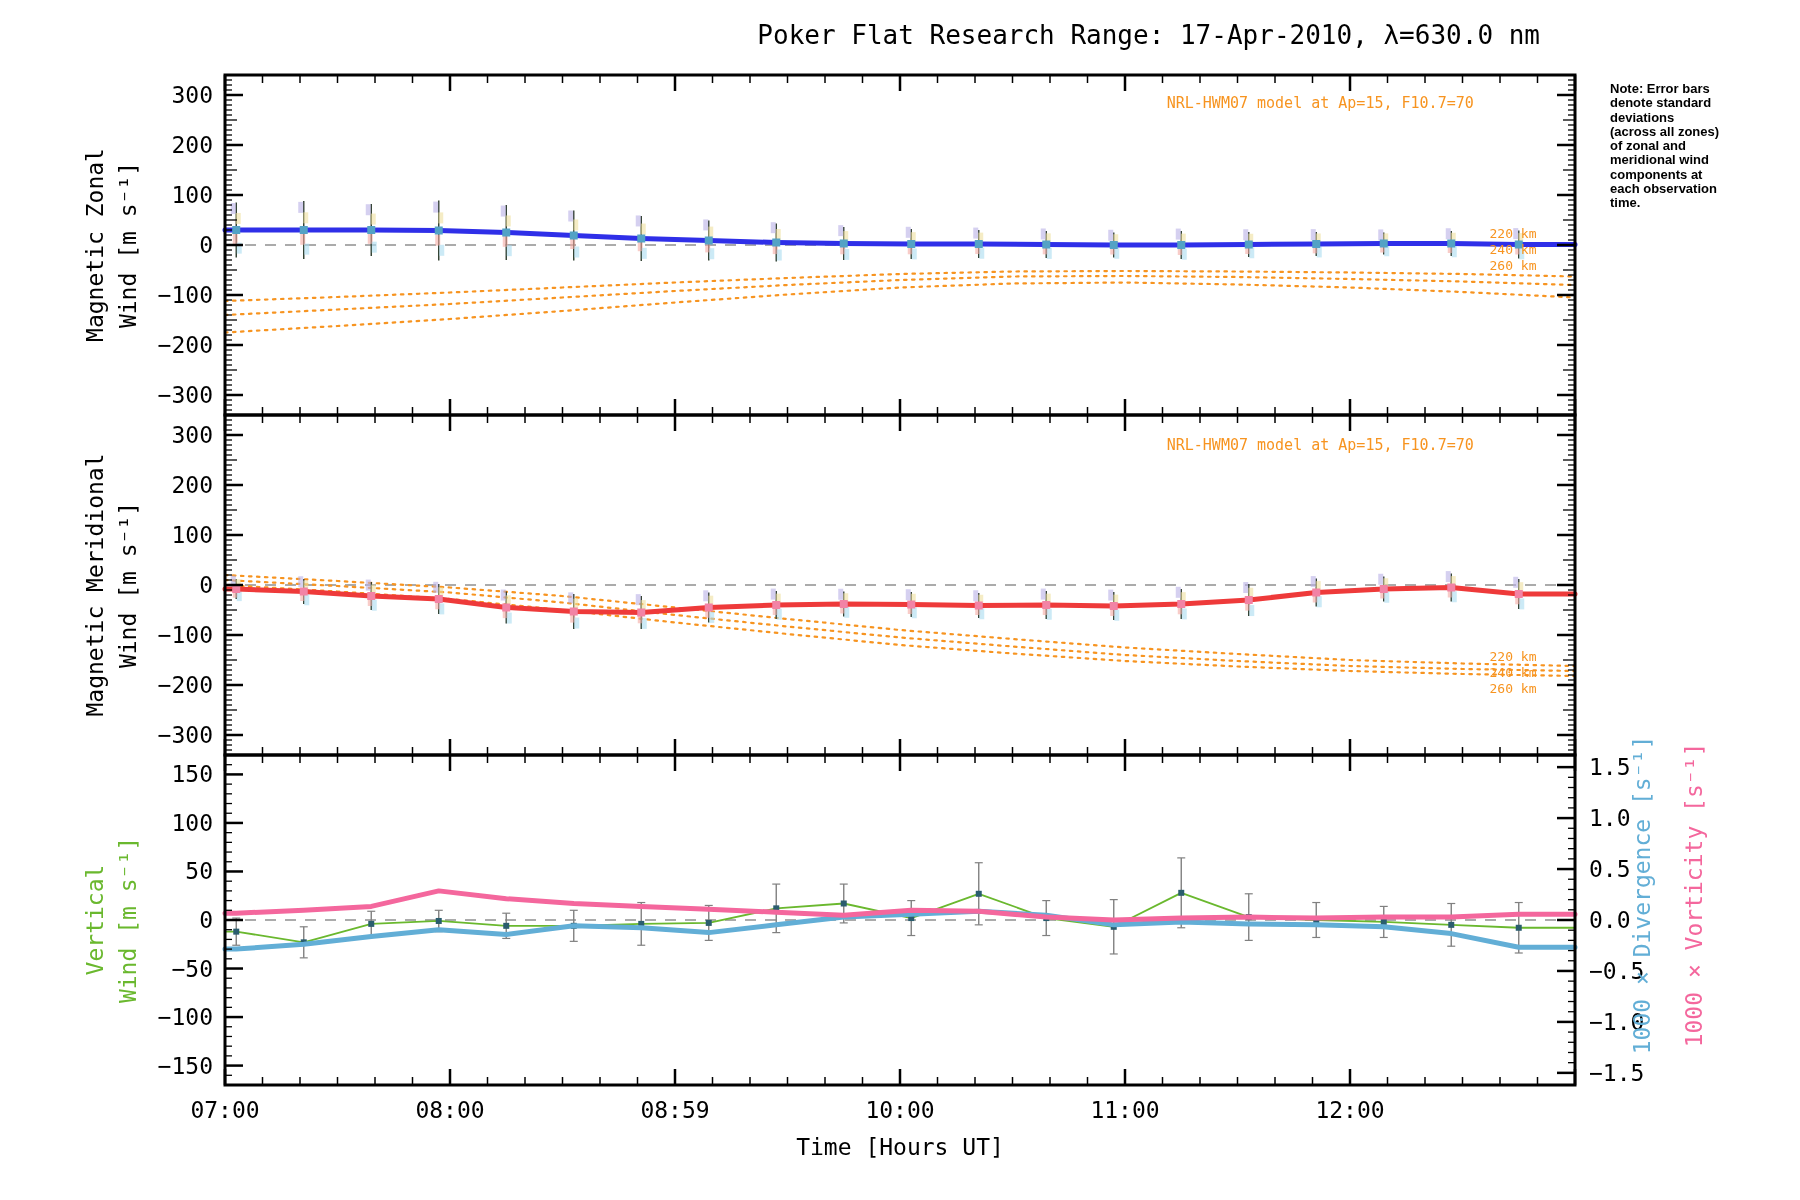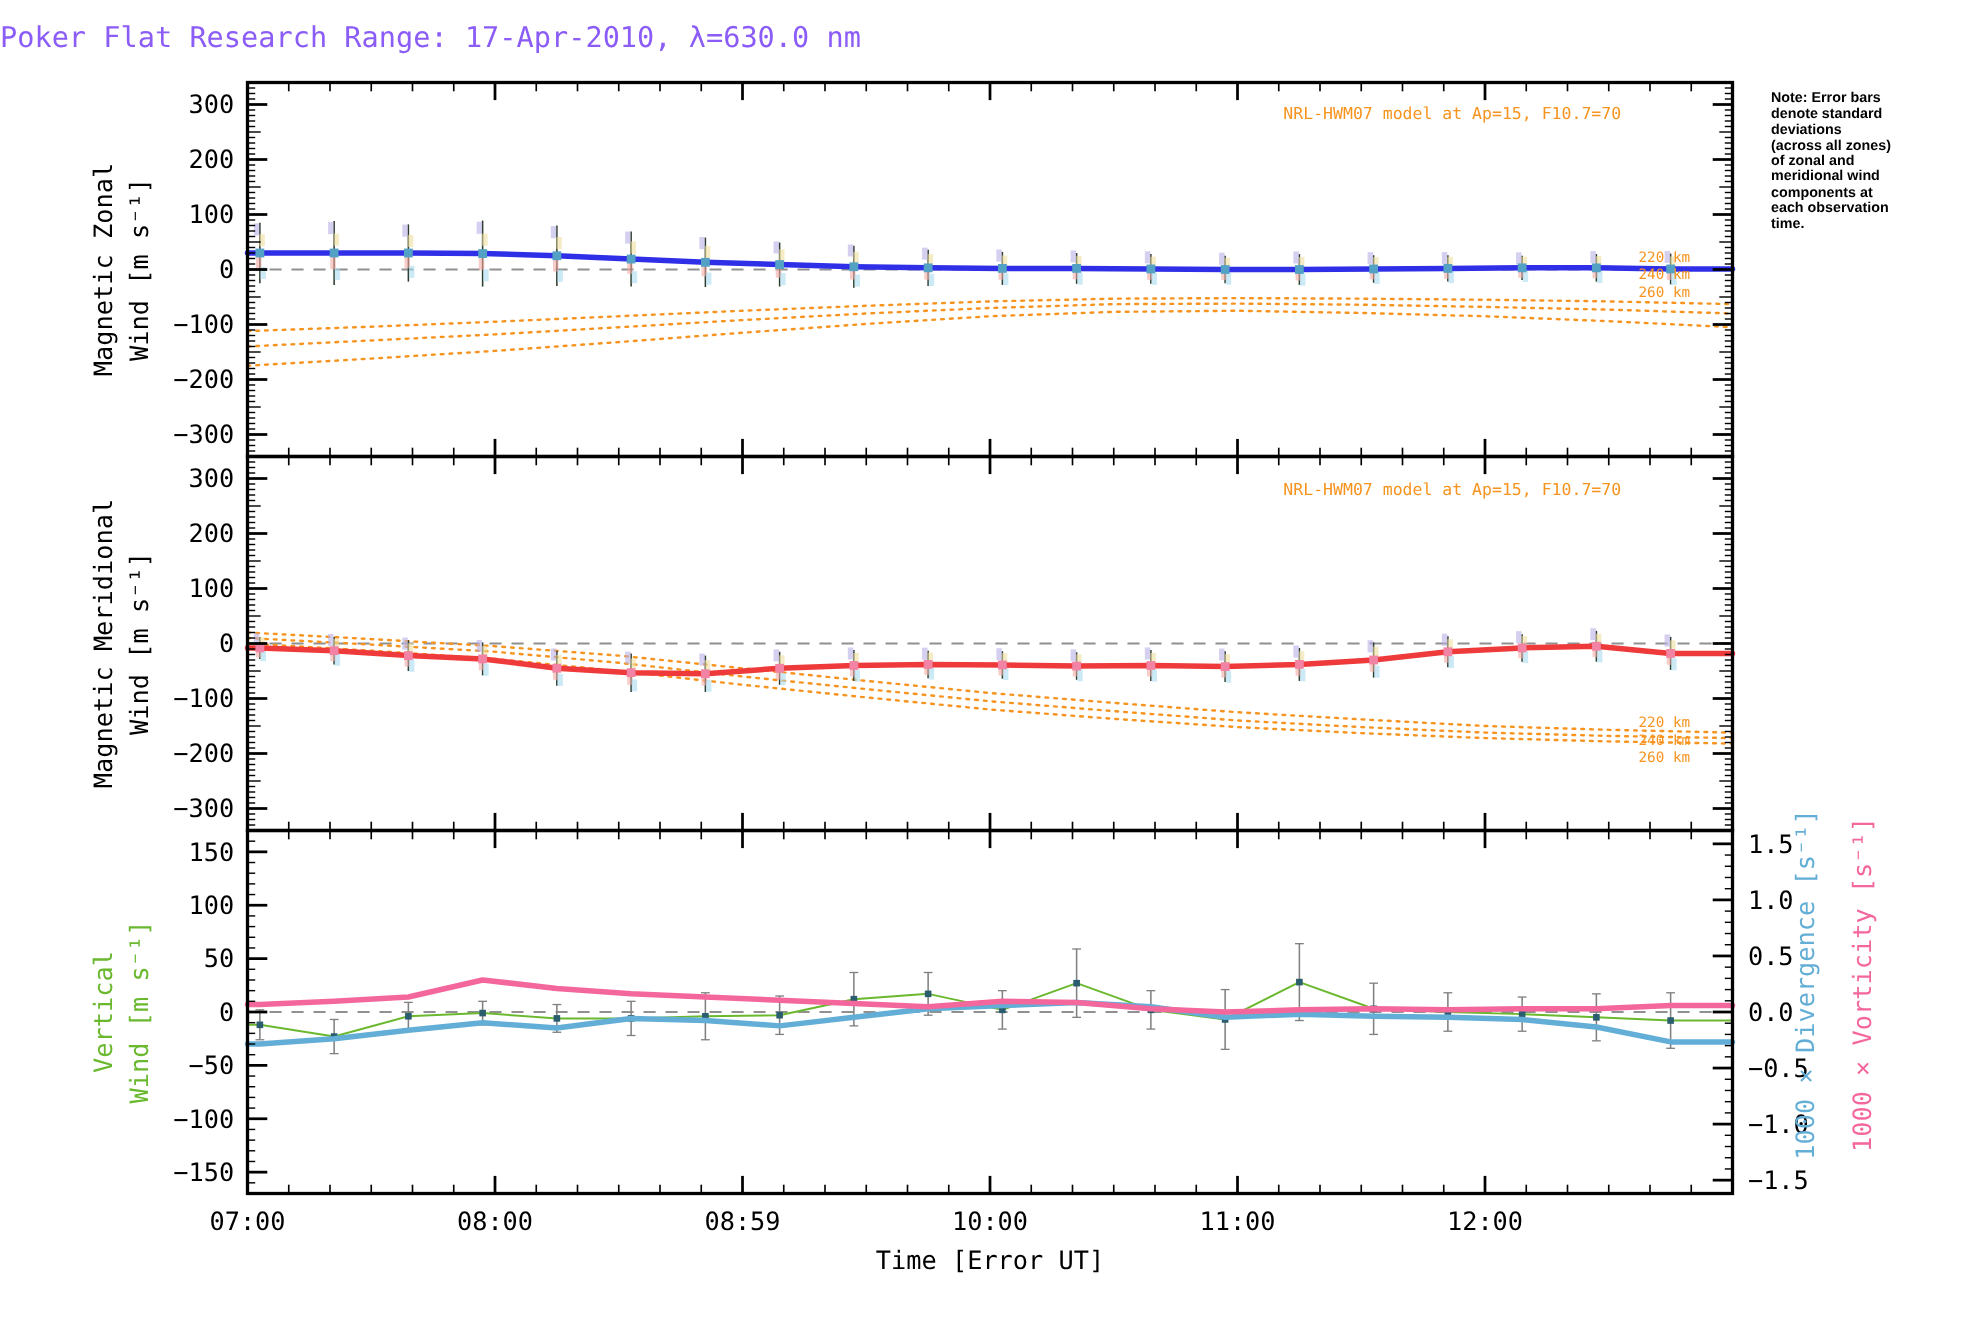--- a/index.html
+++ b/index.html
@@ -1,20 +1,20 @@
 <!DOCTYPE html>
 <html><head>
 <meta charset="utf-8">
 <style>
   html,body{margin:0;padding:0;background:#ffffff;}
   .figure{position:relative;width:1800px;height:1200px;background:#ffffff;overflow:hidden;
           font-family:"DejaVu Sans Mono", monospace;}
   #plot-svg{position:absolute;left:0;top:0;}
-  .chart-title{position:absolute;left:0;top:20px;width:1540px;text-align:left;
-               font-size:26px;letter-spacing:0px;color:#8b5cf6;}
+  .chart-title{position:absolute;left:0;top:20px;width:1540px;text-align:right;
+               font-size:26px;letter-spacing:0px;color:#000000;}
   .ylab{position:absolute;white-space:pre;text-align:center;font-size:23px;line-height:1.45;color:#000;}
   .rot{transform:translate(-50%,-50%) rotate(-90deg);}
   .ylab1{left:112px;top:245px;}
   .ylab2{left:112px;top:585px;}
   .ylab3{left:112px;top:920px;}
   .rlab{position:absolute;white-space:nowrap;font-size:23px;}
   .rlab-div{left:1642px;top:895px;}
   .rlab-vort{left:1694px;top:895px;}
   .xlab{position:absolute;left:900px;top:1147px;transform:translate(-50%,-50%);
         font-size:23px;color:#000;white-space:nowrap;}
@@ -972,21 +972,21 @@
   <div class="ylab ylab1 rot">Magnetic Zonal
 Wind [m s⁻¹]</div>
   <div class="ylab ylab2 rot">Magnetic Meridional
 Wind [m s⁻¹]</div>
   <div class="ylab ylab3 rot" id="ylab-vertical" style="color: rgb(106, 184, 46);">Vertical
 Wind [m s⁻¹]</div>
 
   <div class="rlab rlab-div rot" id="rlab-div" style="color: rgb(98, 174, 214);">1000 × Divergence [s⁻¹]</div>
   <div class="rlab rlab-vort rot" id="rlab-vort" style="color: rgb(244, 103, 157);">1000 × Vorticity [s⁻¹]</div>
 
-  <div class="xlab">Time [Error UT]</div>
+  <div class="xlab">Time [Hours UT]</div>
 
   <div class="note">Note: Error bars
 denote standard
 deviations
 (across all zones)
 of zonal and
 meridional wind
 components at
 each observation
 time.</div>

